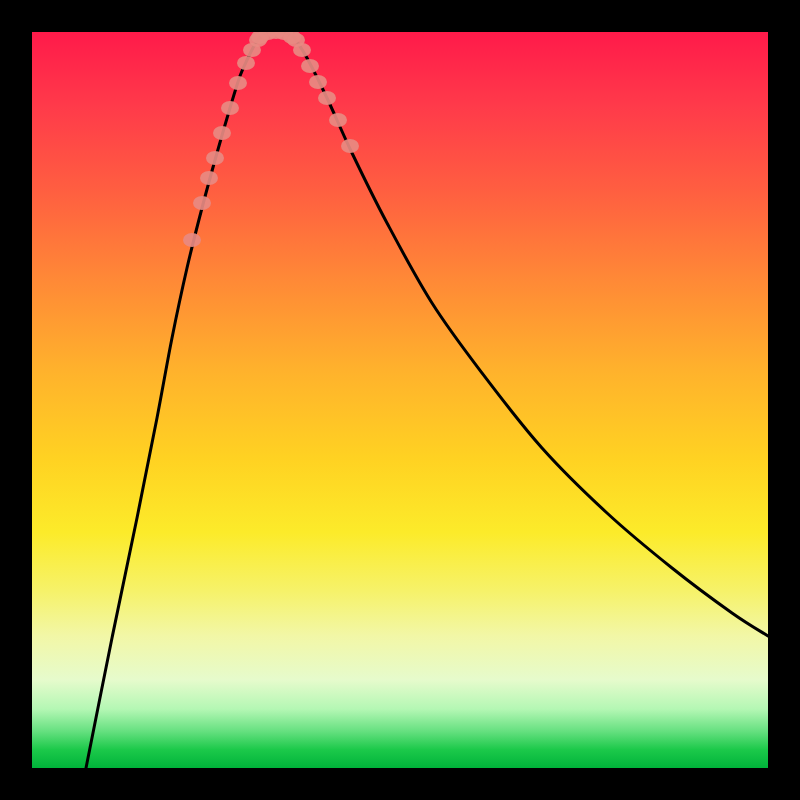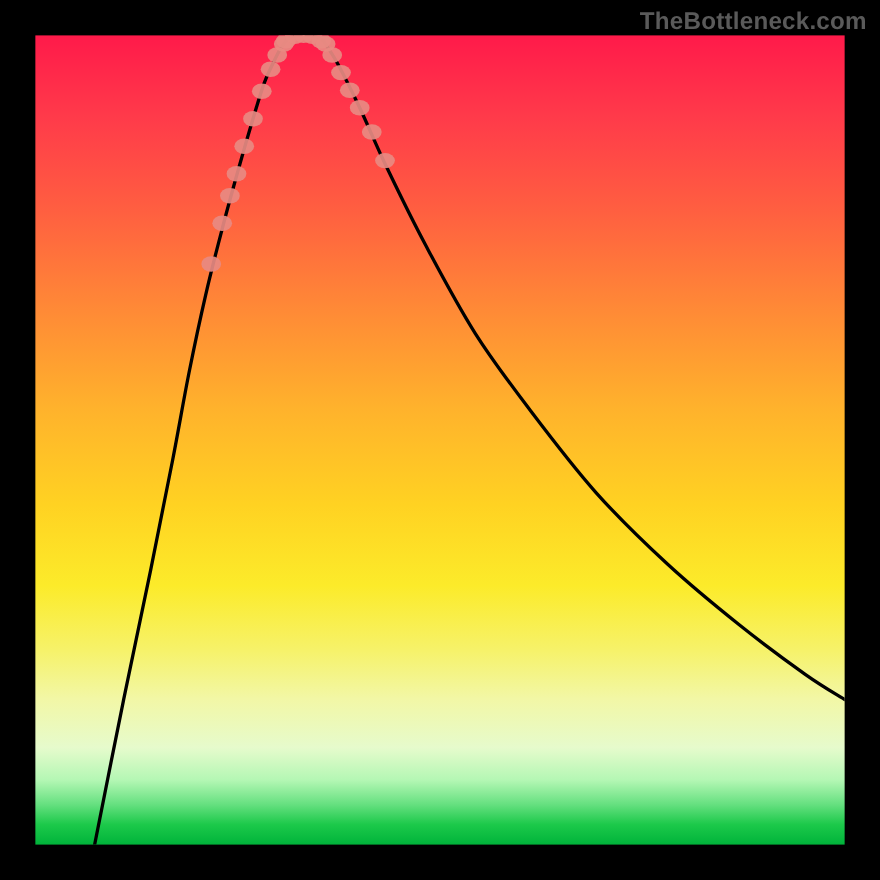--- a/index.html
+++ b/index.html
@@ -61,21 +61,20 @@
     inset: 0;
     width: 100%;
     height: 100%;
   }
 </style>
 </head>
 <body>
 
 <div class="stage">
 
-  <div class="watermark">TheBottleneck.com</div>
 
   <div class="plot-area">
     <div class="gradient"></div>
 
     <svg class="curve" viewBox="0 0 736 736" preserveAspectRatio="none">
       <g id="curve-paths">
           <path d="M 54 736 C 58.333333333333336 714.3333333333334, 71.5 647.6666666666666, 80 606 C 88.5 564.3333333333334, 97.5 522.6666666666666, 105 486 C 112.5 449.3333333333333, 119.16666666666667 416, 125 386 C 130.83333333333334 356, 135 331, 140 306 C 145 281, 150 257.6666666666667, 155 236 C 160 214.33333333333334, 165 195.16666666666666, 170 176 C 175 156.83333333333334, 180.33333333333334 137.66666666666666, 185 121 C 189.66666666666666 104.33333333333333, 194.16666666666666 88.83333333333333, 198 76 C 201.83333333333334 63.166666666666664, 205 52.333333333333336, 208 44 C 211 35.666666666666664, 213.66666666666666 31, 216 26 C 218.33333333333334 21, 220 17.5, 222 14 C 224 10.5, 227 6.5, 228 5" fill="none" stroke="#000" stroke-width="3" stroke-linecap="round"></path>
           <path d="M 228 5 C 229 4.333333333333333, 231.33333333333334 1.8333333333333335, 234 1 C 236.66666666666666 0.16666666666666663, 240.66666666666666 0, 244 0 C 247.33333333333334 0, 251 0.16666666666666663, 254 1 C 257 1.8333333333333335, 260.6666666666667 4.333333333333333, 262 5" fill="none" stroke="#000" stroke-width="3" stroke-linecap="round"></path>
           <path d="M 262 5 C 264.1666666666667 8.5, 269.5 15.833333333333334, 275 26 C 280.5 36.166666666666664, 287.5 50.166666666666664, 295 66 C 302.5 81.83333333333333, 310 100.16666666666667, 320 121 C 330 141.83333333333334, 341.6666666666667 166, 355 191 C 368.3333333333333 216, 384.1666666666667 246, 400 271 C 415.8333333333333 296, 431.6666666666667 316.8333333333333, 450 341 C 468.3333333333333 365.1666666666667, 489.1666666666667 392.6666666666667, 510 416 C 530.8333333333334 439.3333333333333, 553.3333333333334 461, 575 481 C 596.6666666666666 501, 619.1666666666666 519.3333333333334, 640 536 C 660.8333333333334 552.6666666666666, 684 569.6666666666666, 700 581 C 716 592.3333333333334, 730 600.1666666666666, 736 604" fill="none" stroke="#000" stroke-width="3" stroke-linecap="round"></path>
         </g>

